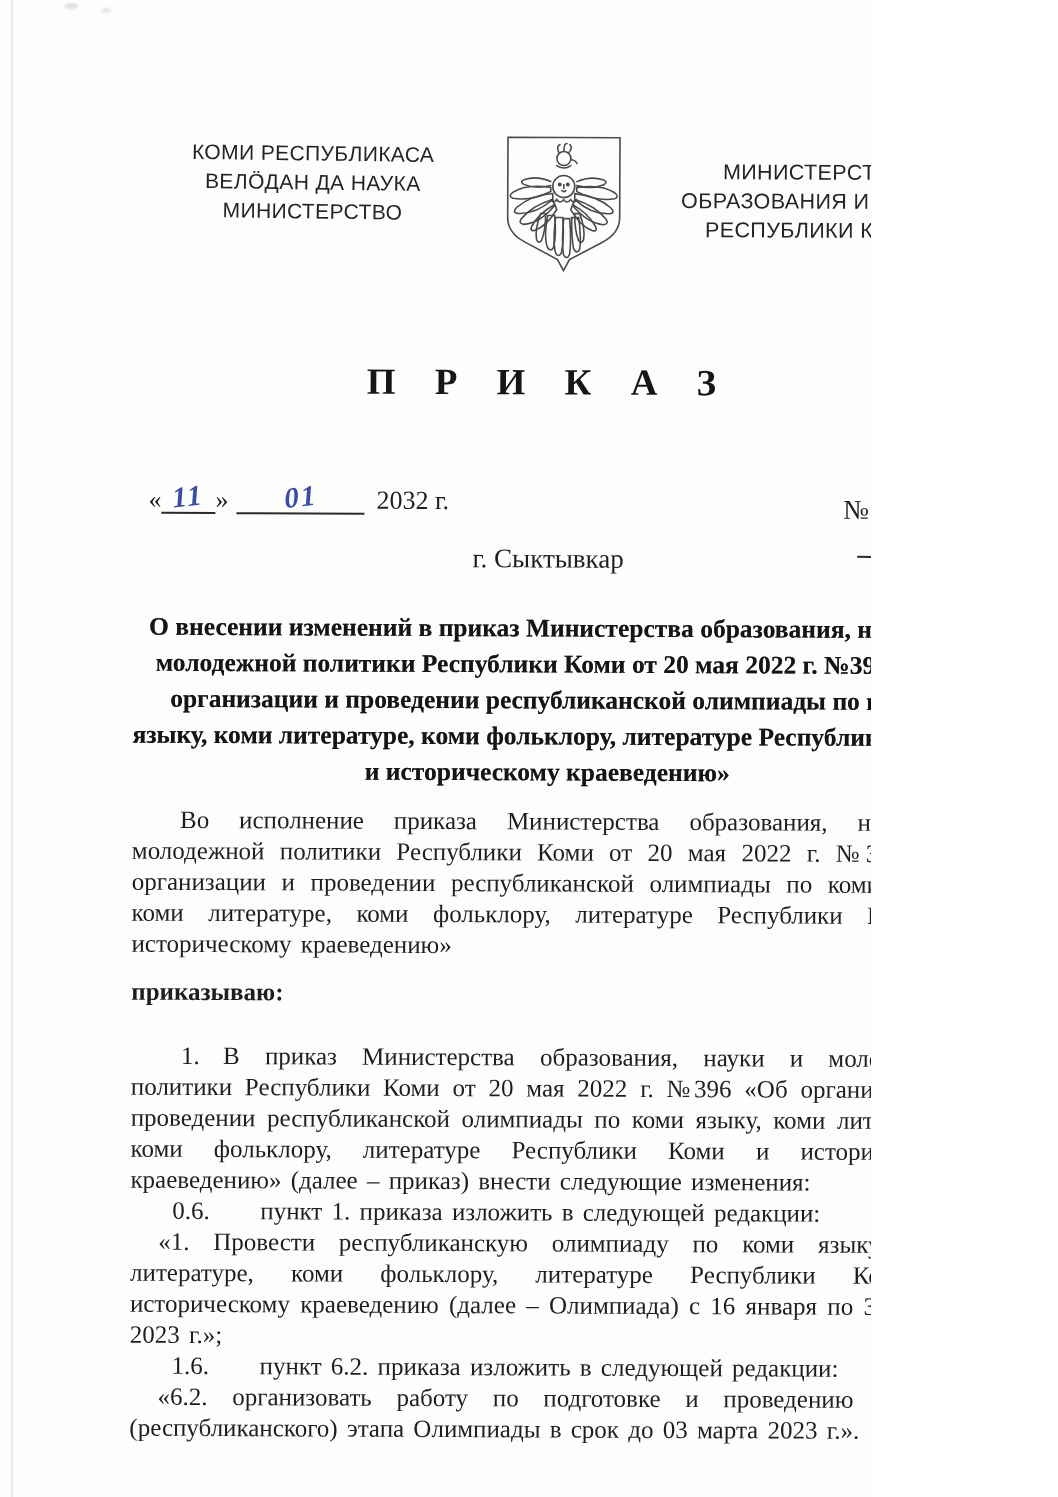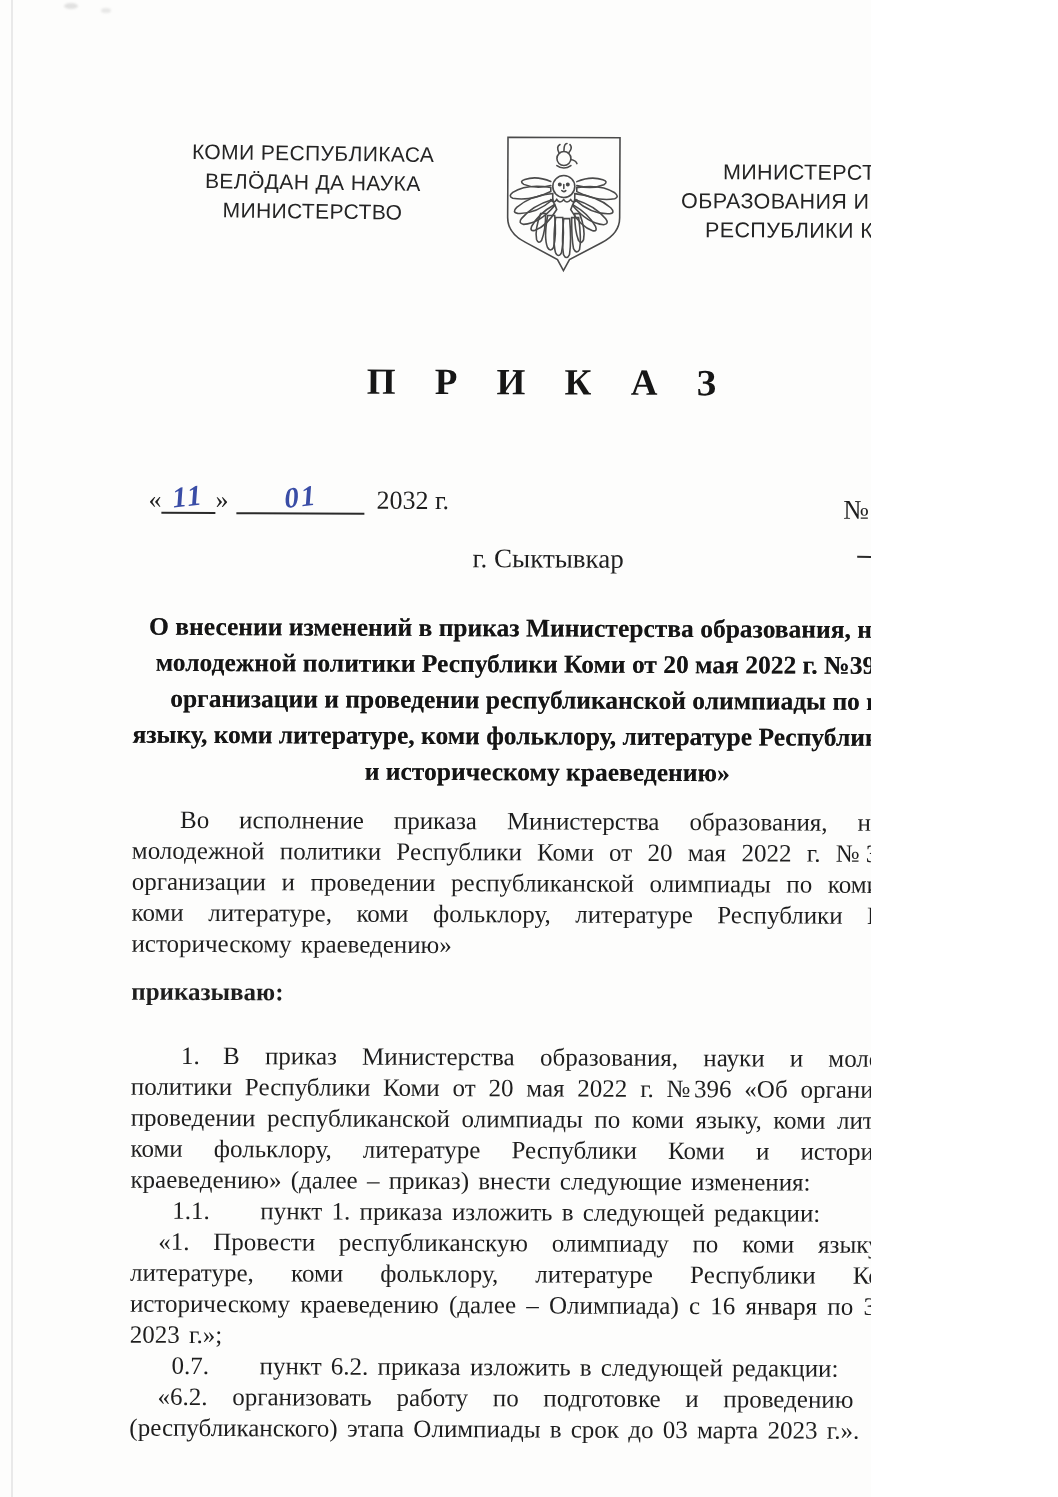--- a/index.html
+++ b/index.html
@@ -152,23 +152,23 @@
 
     <div class="doc-body">
       <div class="subject">О внесении изменений в приказ Министерства образования, науки и молодежной политики Республики Коми от 20 мая 2022 г. №396 «Об организации и проведении республиканской олимпиады по коми языку, коми литературе, коми фольклору, литературе Республики Коми и историческому краеведению»</div>
 
       <p class="para intro">Во исполнение приказа Министерства образования, науки и молодежной политики Республики Коми от 20 мая 2022 г. №396 «Об организации и проведении республиканской олимпиады по коми языку, коми литературе, коми фольклору, литературе Республики Коми и историческому краеведению»</p>
 
       <p class="para prikaz-word">приказываю:</p>
 
       <p class="para p-main"><span class="p-num">1.</span><span>В приказ Министерства образования, науки и молодежной политики Республики Коми от 20 мая 2022 г. №396 «Об организации и проведении республиканской олимпиады по коми языку, коми литературе, коми фольклору, литературе Республики Коми и историческому краеведению» (далее – приказ) внести следующие изменения:</span></p>
 
-      <p class="para"><span class="p-subnum">1.1.</span><span>пункт 1. приказа изложить в следующей редакции:</span></p>
+      <p class="para"><span class="p-subnum">0.6.</span><span>пункт 1. приказа изложить в следующей редакции:</span></p>
 
       <p class="para quoted">«1. Провести республиканскую олимпиаду по коми языку, коми литературе, коми фольклору, литературе Республики Коми и историческому краеведению (далее – Олимпиада) с 16 января по 31 марта 2023 г.»;</p>
 
-      <p class="para"><span class="p-subnum">0.7.</span><span>пункт 6.2. приказа изложить в следующей редакции:</span></p>
+      <p class="para"><span class="p-subnum">1.6.</span><span>пункт 6.2. приказа изложить в следующей редакции:</span></p>
 
       <p class="para quoted">«6.2. организовать работу по подготовке и проведению второго (республиканского) этапа Олимпиады в срок до 03 марта 2023 г.».</p>
     </div>
 
   </div>
 </div>
 
 </body></html>

